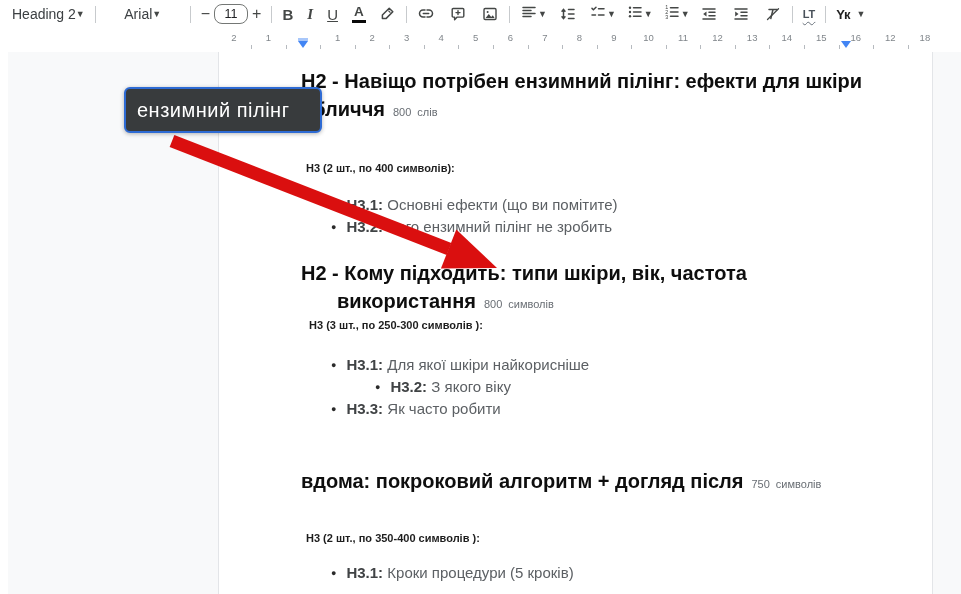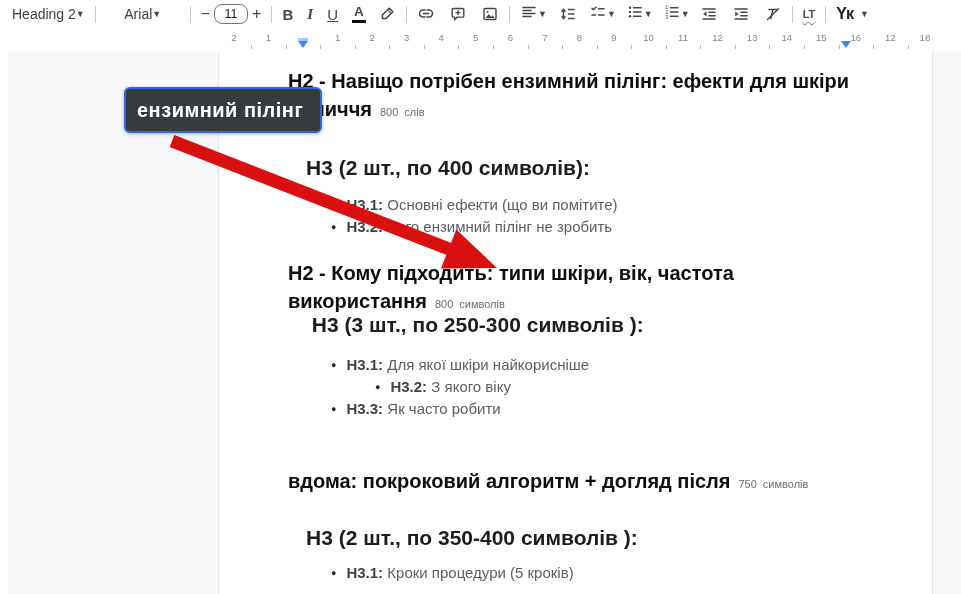--- a/index.html
+++ b/index.html
@@ -19,59 +19,59 @@
     font-size:12.5px; color:#202124; display:flex; align-items:center; justify-content:center; }
   .glyph { font-size:15px; font-weight:700; color:#444746; }
   .glyph.it { font-family:"Liberation Serif", serif; font-style:italic; font-weight:600; }
   .glyph.un { text-decoration:underline; font-weight:500; }
   .acolor { font-size:13.5px; font-weight:600; color:#444746; line-height:1;
     display:flex; flex-direction:column; align-items:center; }
   .acolor .bar { width:14px; height:3px; background:#0a0a0a; margin-top:1px; }
   .tb-icon svg { display:block; }
   .lt-icon { font-size:11px; font-weight:700; color:#49515a;
     text-decoration:underline wavy 1px #6a727c; text-underline-offset:3px; }
-  .yk-icon { font-size:16px; font-weight:700; color:#1f1f1f; letter-spacing:-1px; }
+  .yk-icon { font-size:13px; font-weight:700; color:#1f1f1f; letter-spacing:-1px; }
 
   
   .ruler { position:absolute; top:28px; left:0; width:961px; height:24px;
     background:#ffffff; z-index:4; }
   .ruler .num { position:absolute; top:4px; font-size:9.5px; color:#80868b;
     transform:translateX(-50%); }
   .ruler .tick { position:absolute; bottom:3px; width:1px; height:4px; background:#b6babf; }
   .marker { position:absolute; z-index:6; }
   .marker .tri { width:0; height:0; border-left:5px solid transparent;
     border-right:5px solid transparent; border-top:7px solid #4285f4; }
   .marker .bar { width:10px; height:3px; background:#a8c7fa; }
 
   
   .canvas { position:absolute; top:52px; left:0; width:961px; height:542px;
     background:#f8f9fa; }
   .left-strip { position:absolute; top:52px; left:0; width:8px; height:542px;
     background:#ffffff; }
   .page { position:absolute; top:52px; left:218px; width:715px; height:542px;
     background:#ffffff; border-left:1px solid #e3e5e8; border-right:1px solid #e3e5e8; }
 
-  .h2-line { position:absolute; left:69px; font-size:20px; font-weight:700;
+  .h2-line { position:absolute; left:82px; font-size:20px; font-weight:700;
     color:#0e0e0e; white-space:nowrap; line-height:24px; }
   .small-count { font-size:11px; font-weight:400; color:#696e74; margin-left:8px; }
   .small-unit { font-size:11px; font-weight:400; color:#696e74; margin-left:6px; }
-  .h3-line { position:absolute; left:87px; font-size:21px; font-weight:700;
+  .h3-line { position:absolute; left:87px; font-size:11px; font-weight:700;
     color:#1d1d1d; white-space:pre; line-height:20px; }
   .bullet-row { position:absolute; left:112px; font-size:15px; color:#5c6064;
     white-space:nowrap; line-height:20px; }
   .bullet-dot { display:inline-block; font-size:9px; color:#2a2a2a;
     vertical-align:2px; margin-right:10px; }
   .b-label { font-weight:700; color:#404345; }
 
   
   .tooltip { position:absolute; left:124px; top:87px; width:198px; height:46px;
     background:#383b3d; border:2px solid #2e6bd4; border-radius:6px;
     display:flex; align-items:center; padding-left:11px; z-index:10;
     box-shadow:0 1px 4px rgba(0,0,0,.3); }
-  .tooltip span { color:#ffffff; font-size:20px; font-weight:700; letter-spacing:.5px; }
+  .tooltip span { color:#ffffff; font-size:20px; font-weight:400; letter-spacing:.5px; }
   .arrow-svg { position:absolute; top:0; left:0; z-index:9; pointer-events:none; }
 </style>
 </head>
 <body>
 
 <div class="toolbar">
   <div class="tb-btn tb-select">
     <span>Heading 2</span>
     <span class="caret">▼</span>
   </div>
@@ -271,21 +271,21 @@
   </div>
   <div class="h3-line" style="top:106px;">H3 (2 шт., по 400 символів):</div>
   <div class="bullet-row" style="top:143px;">
     <span class="bullet-dot">●</span><span class="b-label">H3.1:</span> <span>Основні ефекти (що ви помітите)</span>
   </div>
   <div class="bullet-row" style="top:165px;">
     <span class="bullet-dot">●</span><span class="b-label">H3.2:</span> <span>Чого ензимний пілінг не зробить</span>
   </div>
 
   <div class="h2-line" style="top:209px;">H2 - Кому підходить: типи шкіри, вік, частота</div>
-  <div class="h2-line" style="top:237px;">
+  <div class="h2-line" style="top:237px;margin-left:36px;">
     <span>використання</span><span class="small-count">800</span><span class="small-unit">символів</span>
   </div>
   <div class="h3-line" style="top:263px;"> H3 (3 шт., по 250-300 символів ):</div>
   <div class="bullet-row" style="top:303px;">
     <span class="bullet-dot">●</span><span class="b-label">H3.1:</span> <span>Для якої шкіри найкорисніше</span>
   </div>
   <div class="bullet-row" style="top:325px;margin-left:44px;">
     <span class="bullet-dot">●</span><span class="b-label">H3.2:</span> <span>З якого віку</span>
   </div>
   <div class="bullet-row" style="top:347px;">

